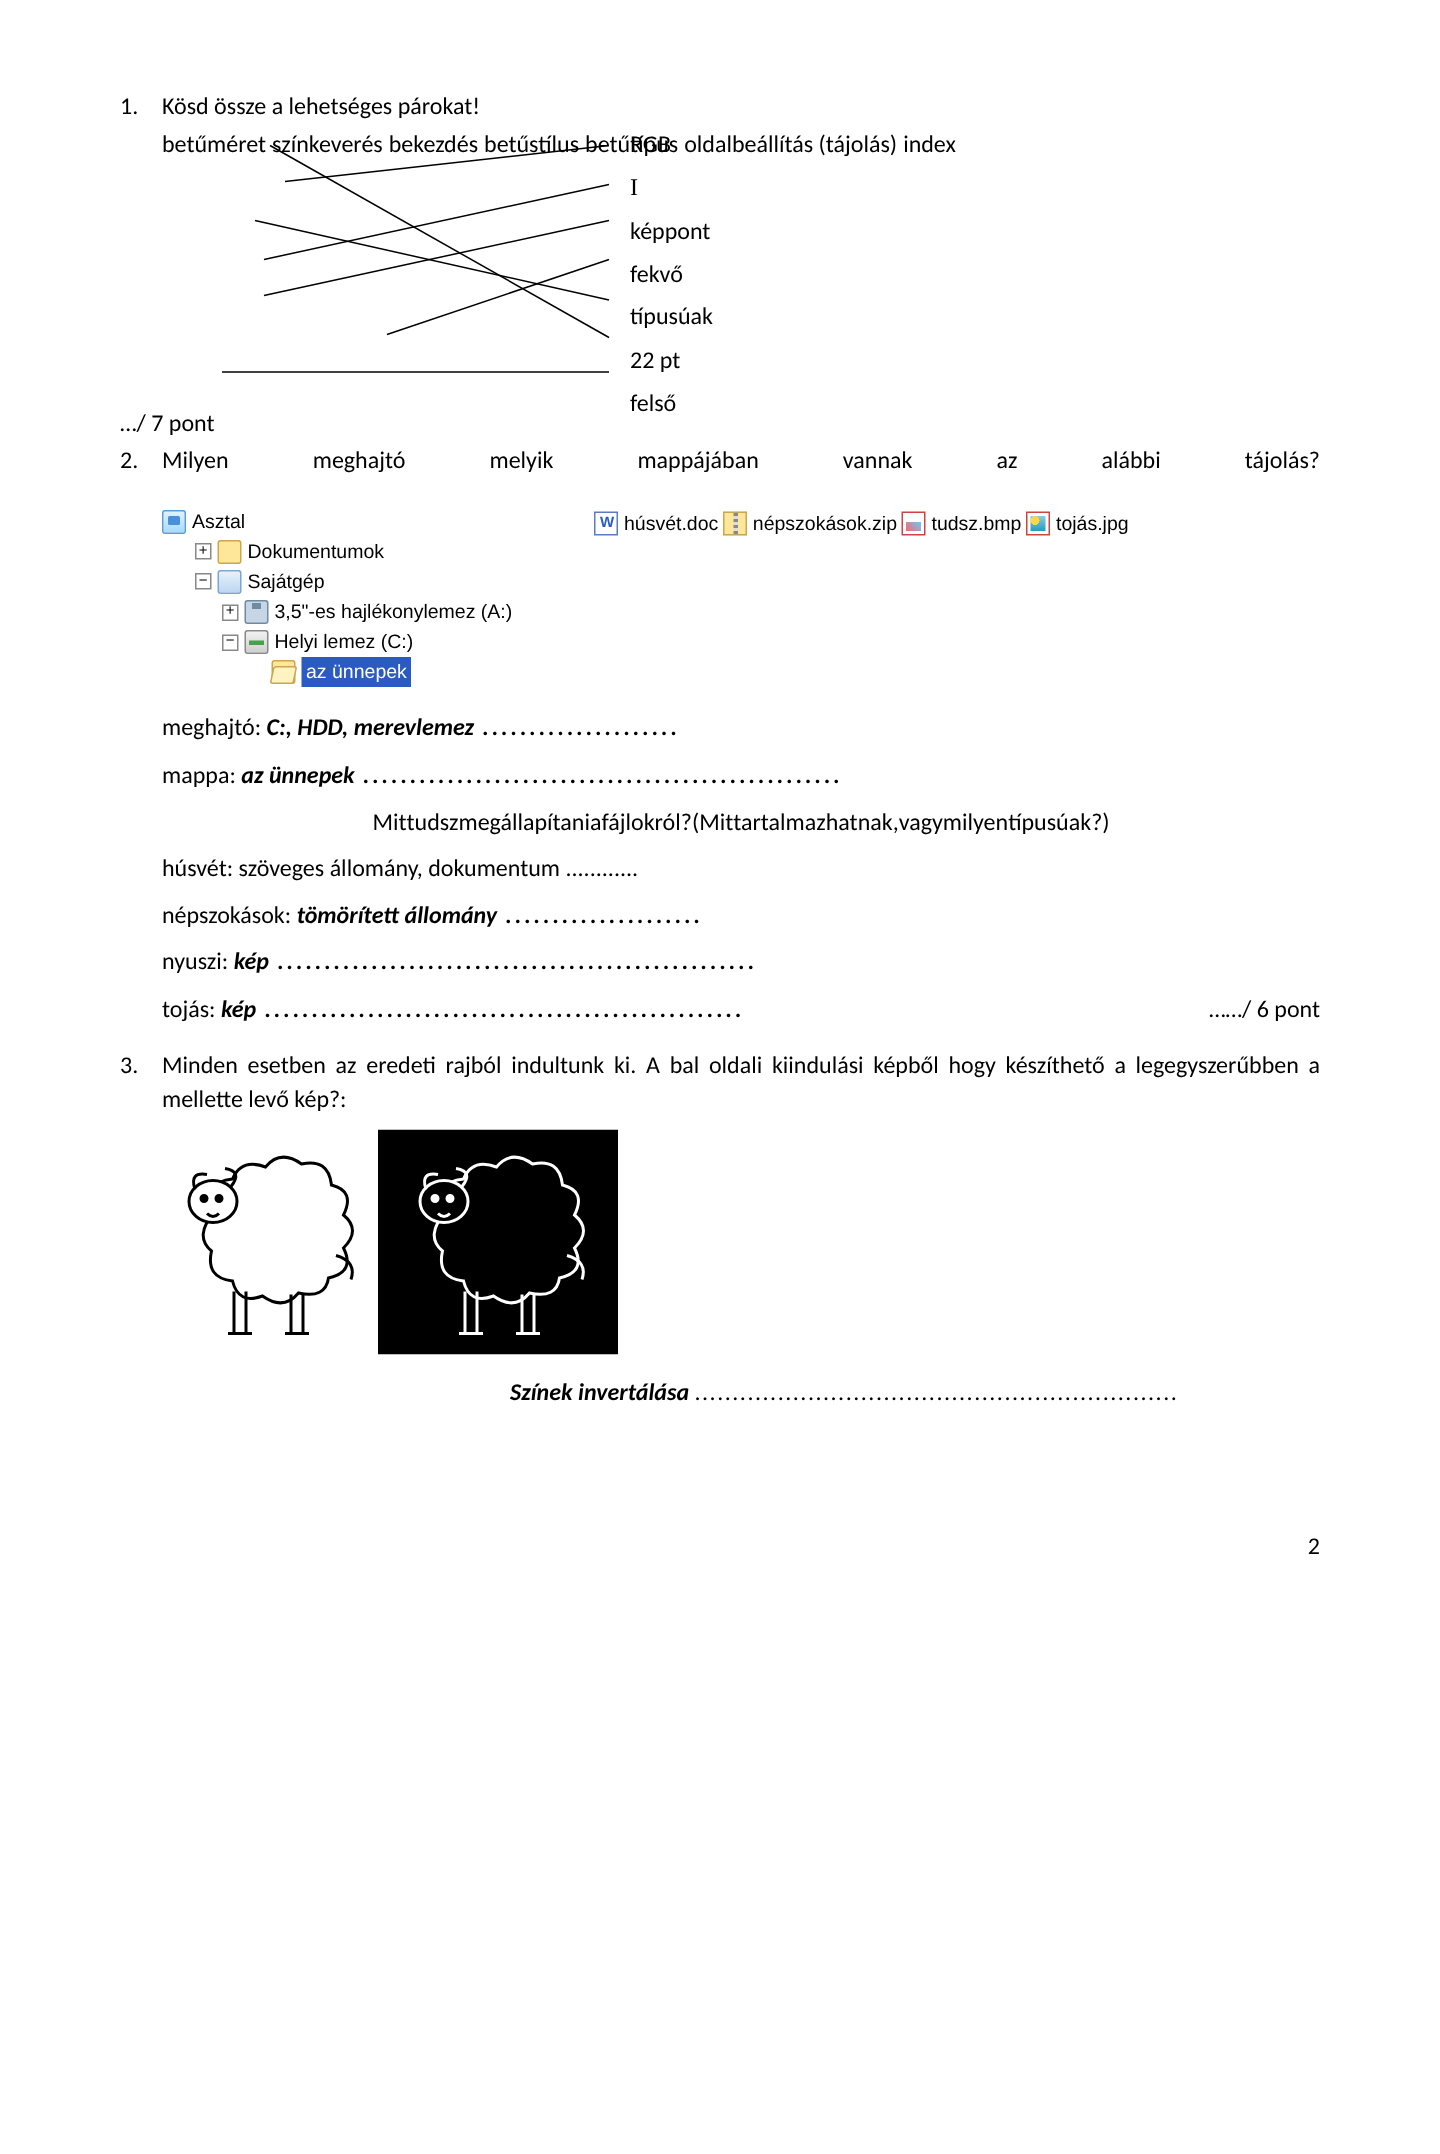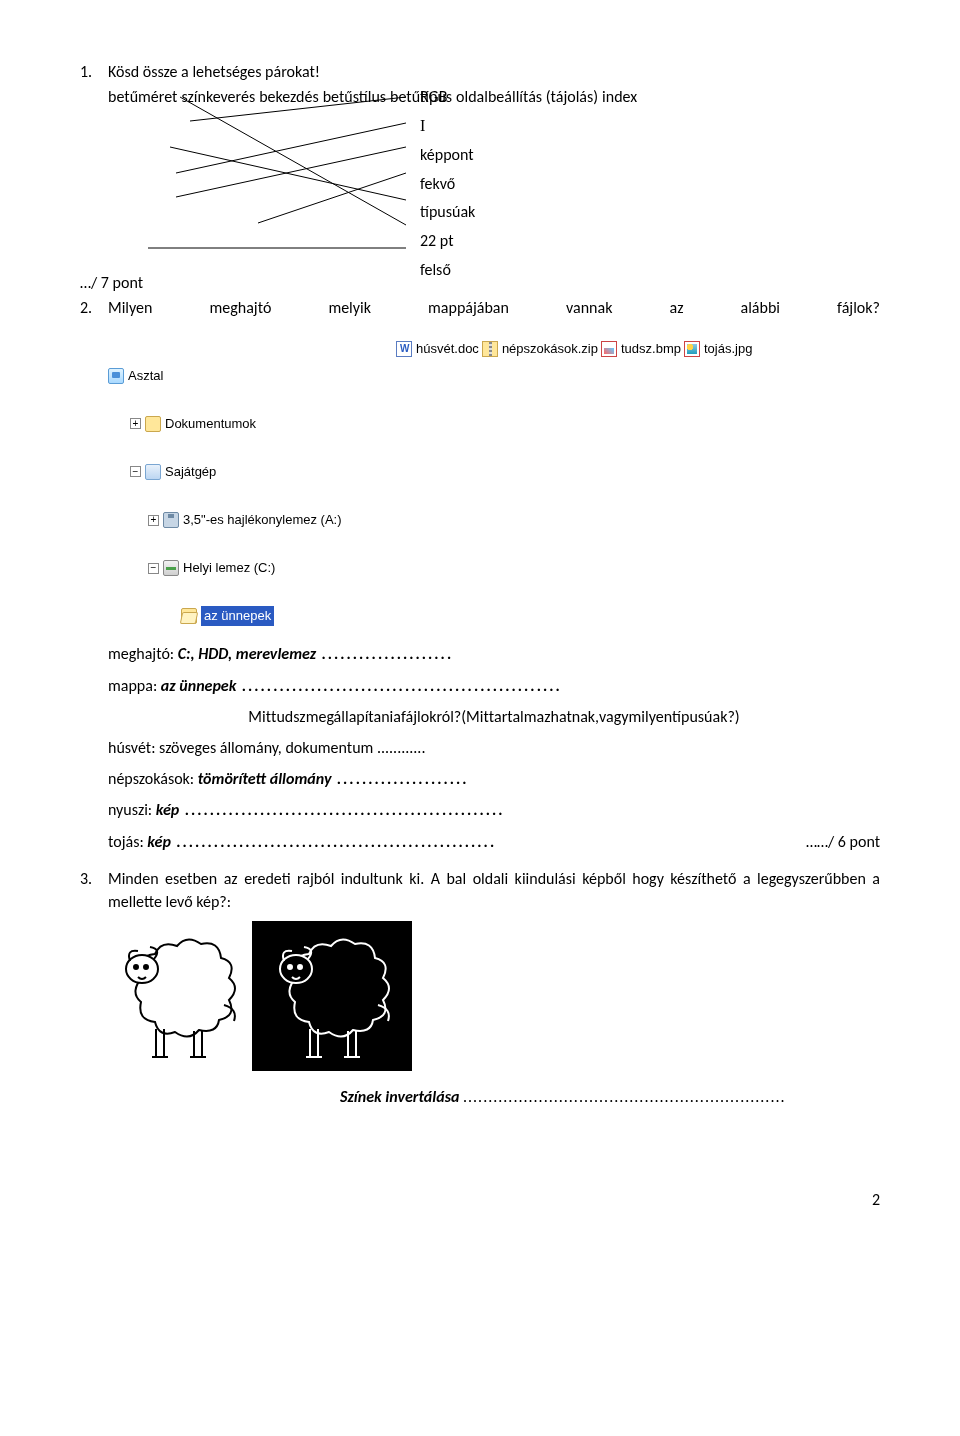--- a/index.html
+++ b/index.html
@@ -52,21 +52,21 @@
     margin: 18px 0 16px 28px;
     align-items: flex-start;
   }
   .tree {
     font-family: Tahoma, Arial, sans-serif;
     font-size: 13px;
     color: #000;
     line-height: 1.55;
     width: 260px;
   }
-  .tree-row { display: flex; align-items: center; gap: 4px; margin-top: 28px; }
+  .tree-row { display: flex; align-items: center; gap: 4px; }
   .tree-row .indent1 { width: 18px; }
   .tree-row .indent2 { width: 36px; }
   .tree-row .indent3 { width: 54px; }
   .exp-box {
     width: 11px; height: 11px;
     border: 1px solid #888;
     display: inline-flex; align-items: center; justify-content: center;
     font-size: 10px; line-height: 1; background: #fff;
     flex-shrink: 0;
   }
@@ -232,21 +232,21 @@
 <div class="q2-line">
   <div class="q-num">2.</div>
   <div class="spaced">
     <span>Milyen</span>
     <span>meghajtó</span>
     <span>melyik</span>
     <span>mappájában</span>
     <span>vannak</span>
     <span>az</span>
     <span>alábbi</span>
-    <span>fájlok?</span>
+    <span>tájolás?</span>
   </div>
 </div>
 
 <div class="files-area">
   <div class="tree">
     <div class="tree-row">
       <span class="ico ico-desktop"></span>
       <span>Asztal</span>
     </div>
     <div class="tree-row">

